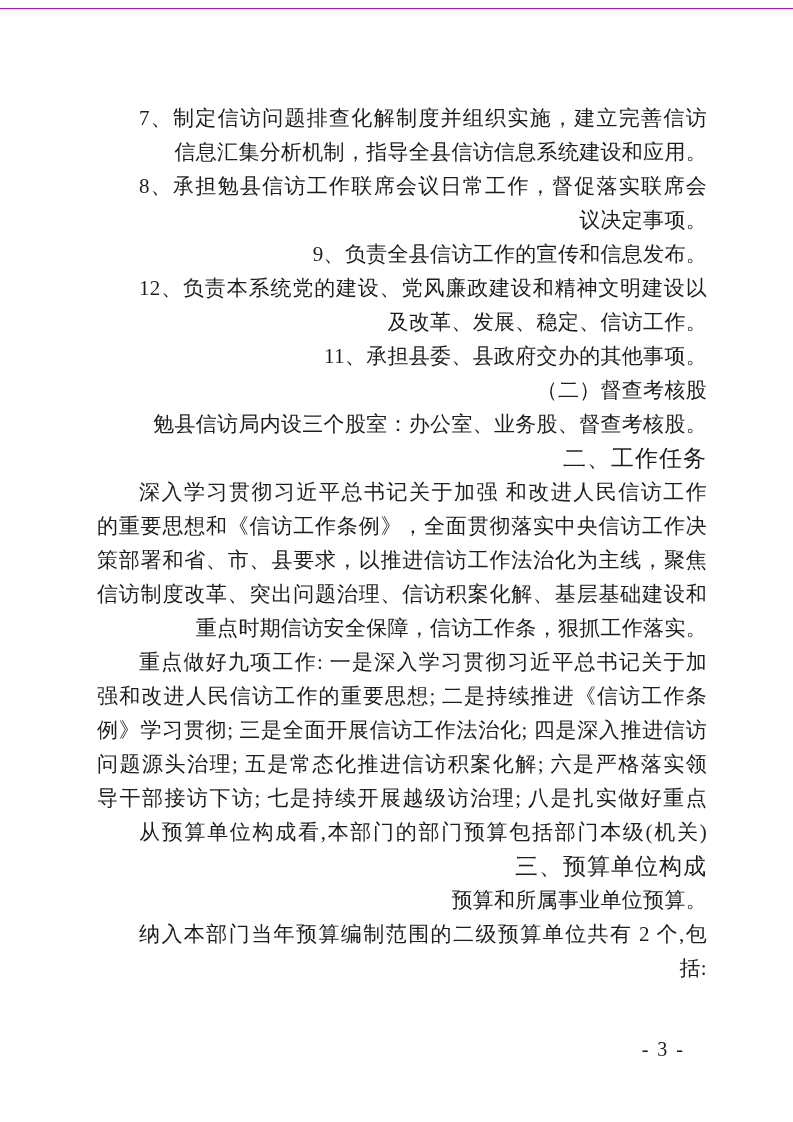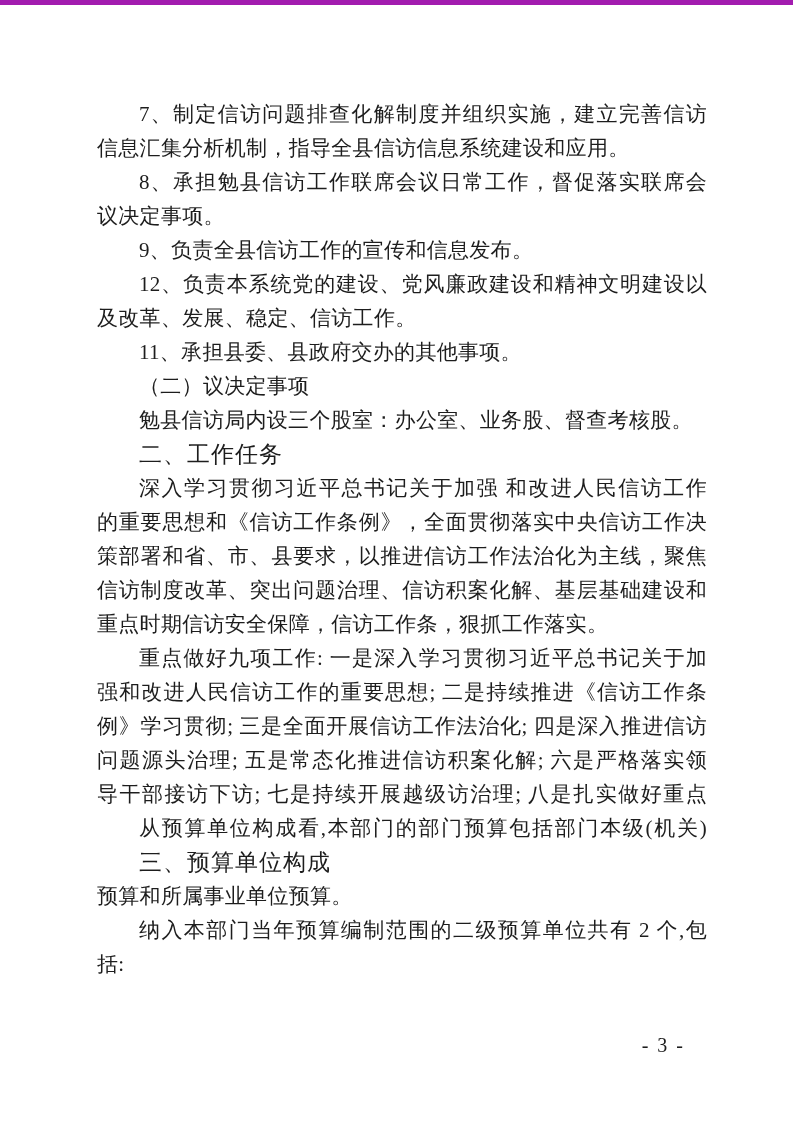--- a/index.html
+++ b/index.html
@@ -9,39 +9,39 @@
   }
   body {
     width: 793px;
     height: 1122px;
     position: relative;
     overflow: hidden;
     font-family: "Liberation Serif", serif;
   }
   .page {
     position: absolute;
-    left: 0; top: 0;
+    left: 0; top: 8px;
     width: 793px;
     height: 1113px;
     background: #ffffff;
-    border-top: 5px solid #a21caf;
+    border-top: 1px solid #a21caf;
     box-sizing: border-box;
   }
   .content {
     position: absolute;
     left: 97px;
     top: 92px;
     width: 610px;
     color: #1d1d1d;
   }
   .line {
     font-size: 21px;
     line-height: 34px;
     min-height: 34px;
-    text-align: left;
+    text-align: right;
     letter-spacing: 0.3px;
     color: #1d1d1d;
     font-family: "Liberation Serif", serif;
   }
   
   .line.fill {
     text-align: justify;
     text-align-last: justify;
     text-justify: inter-character;
   }
@@ -72,21 +72,21 @@
 <div class="page">
   <main class="content" style="color: rgb(29, 29, 29);">
       <div class="line first fill">7、制定信访问题排查化解制度并组织实施，建立完善信访</div>
       <div class="line">信息汇集分析机制，指导全县信访信息系统建设和应用。</div>
       <div class="line first fill">8、承担勉县信访工作联席会议日常工作，督促落实联席会</div>
       <div class="line">议决定事项。</div>
       <div class="line first">9、负责全县信访工作的宣传和信息发布。</div>
       <div class="line first fill">12、负责本系统党的建设、党风廉政建设和精神文明建设以</div>
       <div class="line">及改革、发展、稳定、信访工作。</div>
       <div class="line first">11、承担县委、县政府交办的其他事项。</div>
-      <div class="line first">（二）议决定事项</div>
+      <div class="line first">（二）督查考核股</div>
       <div class="line first">勉县信访局内设三个股室：办公室、业务股、督查考核股。</div>
       <div class="line heading first">二、工作任务</div>
       <div class="line first fill">深入学习贯彻习近平总书记关于加强 和改进人民信访工作</div>
       <div class="line fill">的重要思想和《信访工作条例》，全面贯彻落实中央信访工作决</div>
       <div class="line fill">策部署和省、市、县要求，以推进信访工作法治化为主线，聚焦</div>
       <div class="line fill">信访制度改革、突出问题治理、信访积案化解、基层基础建设和</div>
       <div class="line">重点时期信访安全保障，信访工作条，狠抓工作落实。</div>
       <div class="line first fill">重点做好九项工作: 一是深入学习贯彻习近平总书记关于加</div>
       <div class="line fill">强和改进人民信访工作的重要思想; 二是持续推进《信访工作条</div>
       <div class="line fill">例》学习贯彻; 三是全面开展信访工作法治化; 四是深入推进信访</div>

